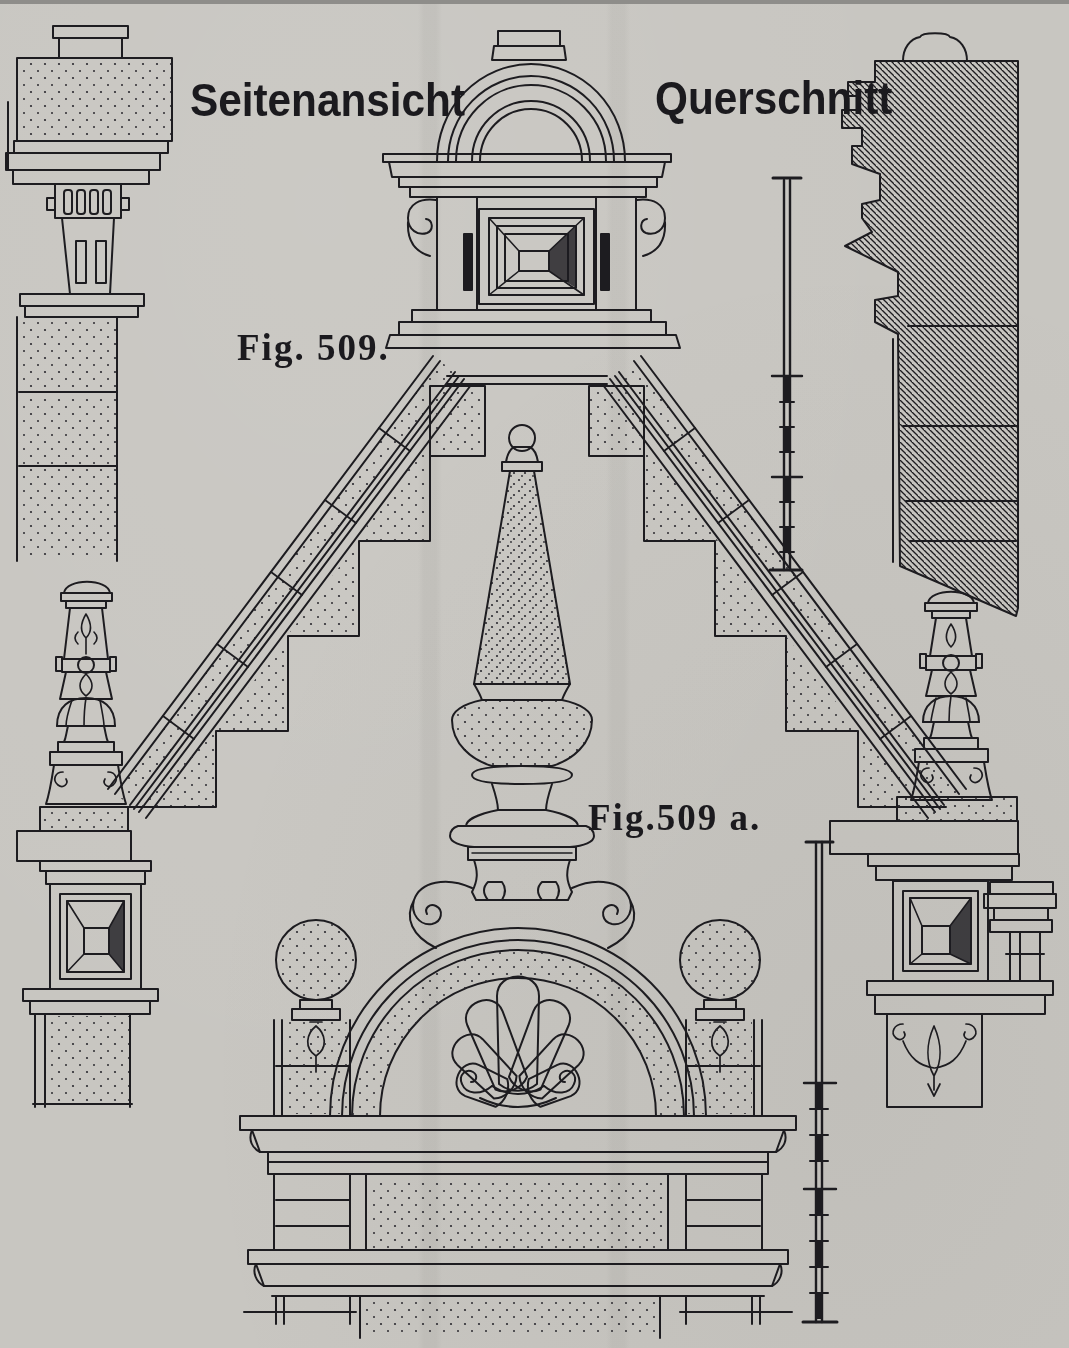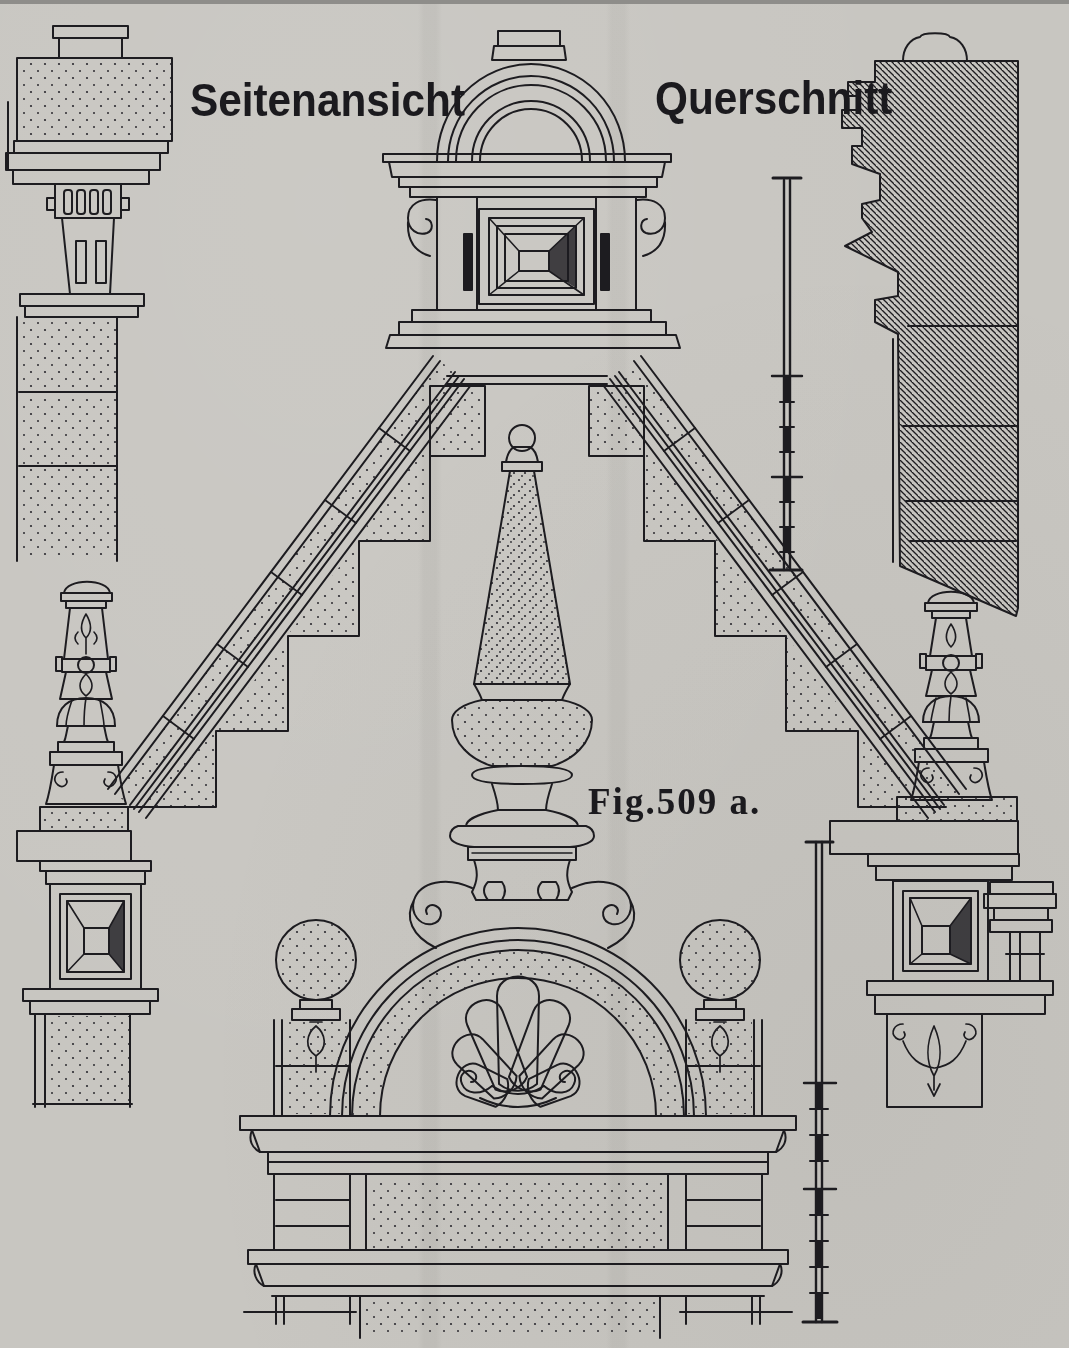--- a/index.html
+++ b/index.html
@@ -305,15 +305,16 @@
     <rect x="816" y="1079" width="6" height="26" fill="#1d1c20" stroke="none"></rect>
     <rect x="816" y="1131" width="6" height="26" fill="#1d1c20" stroke="none"></rect>
     <rect x="816" y="1185" width="6" height="26" fill="#1d1c20" stroke="none"></rect>
     <rect x="816" y="1237" width="6" height="26" fill="#1d1c20" stroke="none"></rect>
     <rect x="816" y="1289" width="6" height="26" fill="#1d1c20" stroke="none"></rect>
   </g>
 </svg>
 
 <div class="label hand" style="left:190px;top:68px;">Seitenansicht</div>
 <div class="label hand" style="left:655px;top:66px;">Querschnitt</div>
-<div class="label serif" style="left:588px;top:776px;">Fig.509 a.</div>
+<div class="label serif" style="left:237px;top:322px;">Fig. 509.</div>
+<div class="label serif" style="left:588px;top:792px;">Fig.509 a.</div>
 
 </div>
 
 </body></html>

